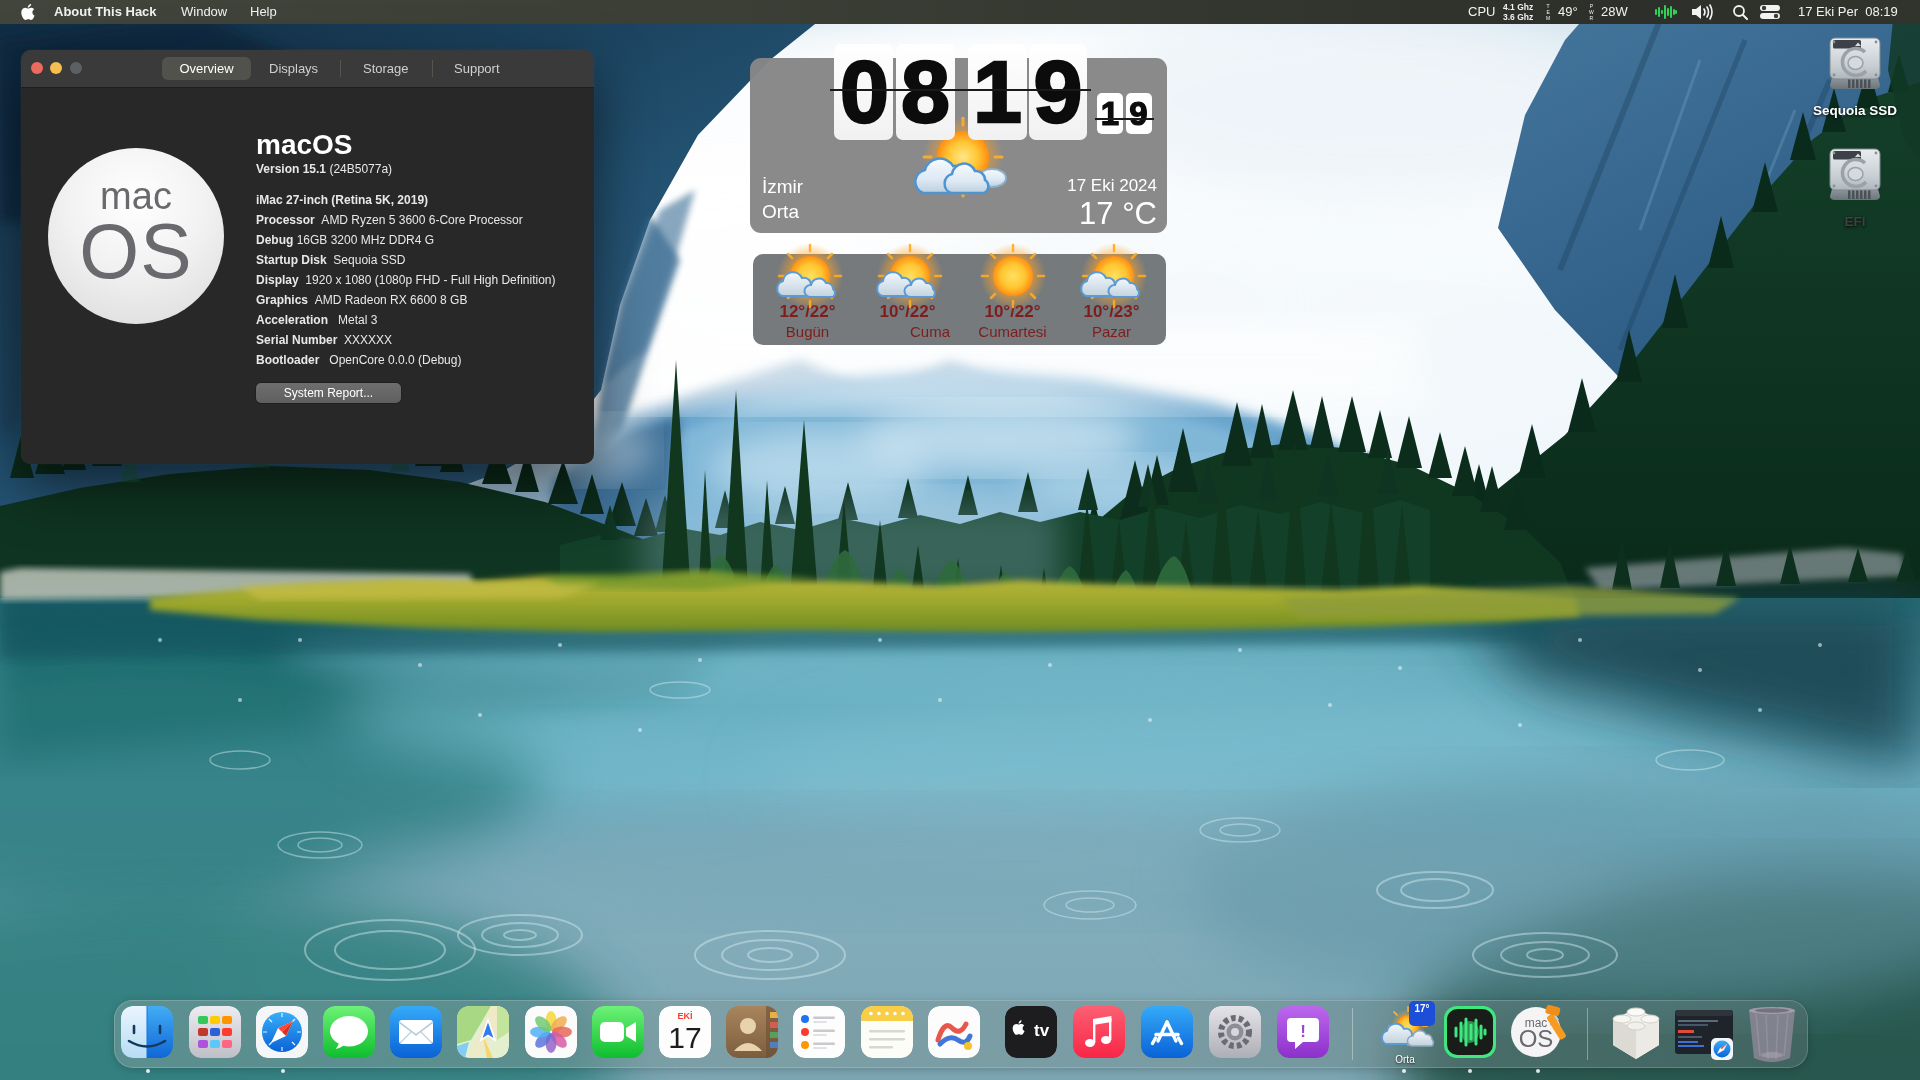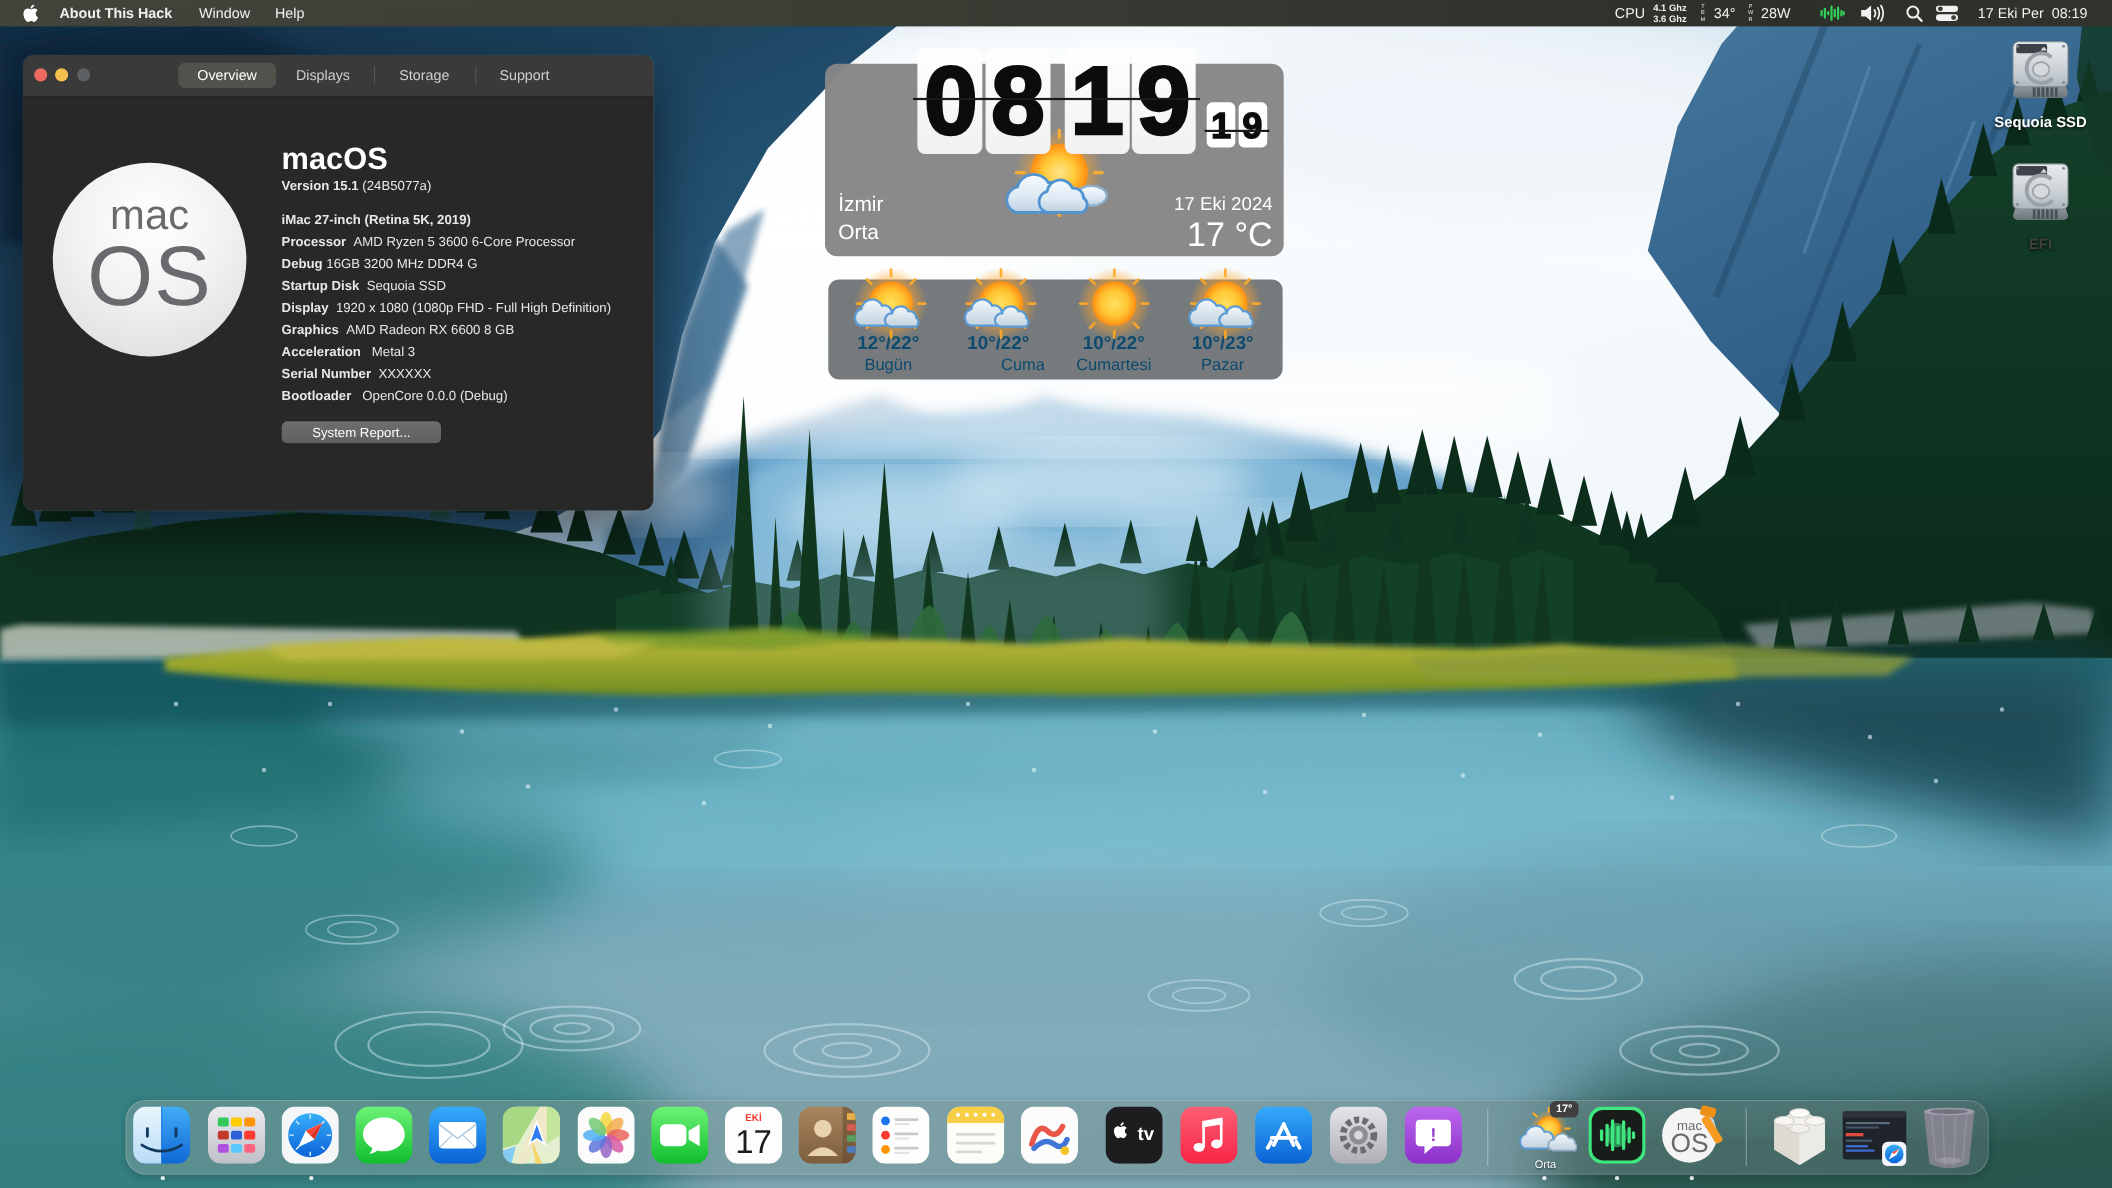--- a/index.html
+++ b/index.html
@@ -329,21 +329,21 @@
     <svg width="15" height="16" viewBox="0 0 15 16">
         <path fill="#fff" d="M12.4,8.5c0-2.1,1.7-3.1,1.8-3.2c-1-1.4-2.5-1.6-3-1.6c-1.3-0.1-2.5 0.8-3.1 0.8c-0.6,0-1.6-0.8-2.7-0.8C4,3.7,2.7,4.5,2,5.8c-1.4,2.5-0.4,6.1,1,8.1c0.7,1,1.5,2.1,2.6,2c1,0,1.4-0.7,2.7-0.7c1.3,0,1.6,0.7,2.7,0.7c1.1,0,1.8-1,2.5-2c0.8-1.1,1.1-2.2,1.1-2.3C14.5,11.6,12.4,10.8,12.4,8.5z M10.3,2.1C10.9,1.4,11.3,0.5,11.2,0c-0.9,0-1.9,0.6-2.5,1.3C8.2,1.9,7.7,2.9,7.8,3.8C8.8,3.9,9.7,2.8,10.3,2.1z"></path>
       </svg>
   </div>
   <span class="abs" style="left:54px;top:4px;font-weight:bold;">About This Hack</span>
   <span class="abs" style="left:181px;top:4px;">Window</span>
   <span class="abs" style="left:250px;top:4px;">Help</span>
   <span class="abs" style="left:1468px;top:4px;">CPU</span>
   <div class="abs" style="left:1503px;top:2px;font-size:8.5px;font-weight:bold;line-height:10px;">4.1 Ghz<br>3.6 Ghz</div>
   <div class="abs" style="left:1546px;top:3px;font-size:5px;line-height:6px;text-align:center;">T<br>E<br>M</div>
-  <span class="abs" style="left:1558px;top:4px;">34°</span>
+  <span class="abs" style="left:1558px;top:4px;">49°</span>
   <div class="abs" style="left:1589px;top:3px;font-size:5px;line-height:6px;text-align:center;">P<br>W<br>R</div>
   <span class="abs" style="left:1601px;top:4px;">28W</span>
   <svg class="abs" style="left:1654px;top:4px;" width="24" height="16" viewBox="0 0 24 16">
     <g stroke="#31d158" stroke-width="2" stroke-linecap="round">
       <line x1="2" y1="6" x2="2" y2="10"></line>
         <line x1="5" y1="4" x2="5" y2="12"></line>
         <line x1="8" y1="7" x2="8" y2="9"></line>
       <line x1="11" y1="2" x2="11" y2="14"></line>
         <line x1="14" y1="5" x2="14" y2="11"></line>
         <line x1="17" y1="3" x2="17" y2="13"></line>
@@ -457,21 +457,21 @@
   <span class="abs" style="left:0;top:0;width:26px;text-align:center;font-weight:bold;font-size:33px;line-height:41px;color:#0c0c0c;-webkit-text-stroke:1.2px #0c0c0c;">1</span>
   <span class="abs" style="left:28.5px;top:0;width:26px;text-align:center;font-weight:bold;font-size:33px;line-height:41px;color:#0c0c0c;-webkit-text-stroke:1.2px #0c0c0c;">9</span>
   <div class="abs" style="left:-2px;top:24.5px;width:59px;height:2px;background:#1a1a1a;"></div>
 </div>
 <span class="abs" style="left:762px;top:176px;font-size:19px;color:#fff;">İzmir</span>
 <span class="abs" style="left:762px;top:201px;font-size:19px;color:#fff;">Orta</span>
 <span class="abs" style="right:763px;top:176px;font-size:17px;color:#fff;">17 Eki 2024</span>
 <span class="abs" style="right:763px;top:196px;font-size:31px;color:#fff;">17 °C</span>
 
 <div class="abs" style="left:753px;top:254px;width:413px;height:91px;background:rgba(103,107,111,0.9);border-radius:10px;"></div>
-<div class="abs" style="left:753px;top:254px;width:378px;height:91px;color:#0c4a6e;">
+<div class="abs" style="left:753px;top:254px;width:378px;height:91px;color:#7f1d1d;">
   <div class="abs" style="left:12px;top:48px;width:85px;text-align:center;font-size:17px;font-weight:bold;">12°/22°</div>
   <div class="abs" style="left:12px;top:69px;width:85px;text-align:center;font-size:15px;">Bugün</div>
   <div class="abs" style="left:112px;top:48px;width:85px;text-align:center;font-size:17px;font-weight:bold;">10°/22°</div>
   <div class="abs" style="left:112px;top:69px;width:85px;text-align:right;font-size:15px;">Cuma</div>
   <div class="abs" style="left:212px;top:48px;width:95px;text-align:center;font-size:17px;font-weight:bold;">10°/22°</div>
   <div class="abs" style="left:212px;top:69px;width:95px;text-align:center;font-size:15px;">Cumartesi</div>
   <div class="abs" style="left:316px;top:48px;width:85px;text-align:center;font-size:17px;font-weight:bold;">10°/23°</div>
   <div class="abs" style="left:316px;top:69px;width:85px;text-align:center;font-size:15px;">Pazar</div>
 </div>
 <svg class="abs" style="left:770px;top:240px;" width="380" height="75" viewBox="0 0 380 75">
@@ -815,21 +815,21 @@
       <line x1="17" y1="22" x2="13" y2="22"></line>
       <line x1="47" y1="22" x2="51" y2="22"></line>
       <line x1="21" y1="11" x2="18" y2="8"></line>
       <line x1="43" y1="11" x2="46" y2="8"></line>
       <line x1="21" y1="33" x2="18" y2="36"></line>
       <line x1="43" y1="33" x2="46" y2="36"></line>
     </g>
 <path d="M10,40 a7,7 0 0 1 1,-13 a9,9 0 0 1 17,-2 a6,6 0 0 1 8,6 a5.5,5.5 0 0 1 0,9 Z" fill="url(#cld2)" stroke="#5b9bd5" stroke-width="1.8"></path>
 <path d="M36,42 a5,5 0 0 1 1,-10 a7,7 0 0 1 13,-1.5 a5,5 0 0 1 6,5 a4.5,4.5 0 0 1 0,6.5 Z" fill="url(#cld2)" stroke="#8aa8c0" stroke-width="1.5"></path>
 </svg>
-<div class="abs" style="left:1409px;top:1001px;width:26px;height:15px;background:#404040;border-radius:5px;color:#fff;font-size:10px;font-weight:bold;text-align:center;line-height:15px;">17°</div>
+<div class="abs" style="left:1409px;top:1001px;width:26px;height:25px;background:#1d4ed8;border-radius:5px;color:#fff;font-size:10px;font-weight:bold;text-align:center;line-height:15px;">17°</div>
 <div class="abs" style="left:1376px;top:1054px;width:58px;text-align:center;font-size:10px;color:#fff;text-shadow:0 1px 2px rgba(0,0,0,0.7);">Orta</div>
 
 <svg class="abs" style="left:1444px;top:1006px;" width="52" height="52" viewBox="0 0 52 52">
 <rect width="52" height="52" rx="13" fill="#3ee87f"></rect>
 <rect x="3" y="3" width="46" height="46" rx="10.5" fill="#181d19"></rect>
 <g stroke="#3ee87f" stroke-width="3" stroke-linecap="round">
 <line x1="12" y1="22" x2="12" y2="30"></line>
       <line x1="17" y1="17" x2="17" y2="35"></line>
       <line x1="22" y1="13" x2="22" y2="39"></line>
 <line x1="27" y1="19" x2="27" y2="33"></line>

